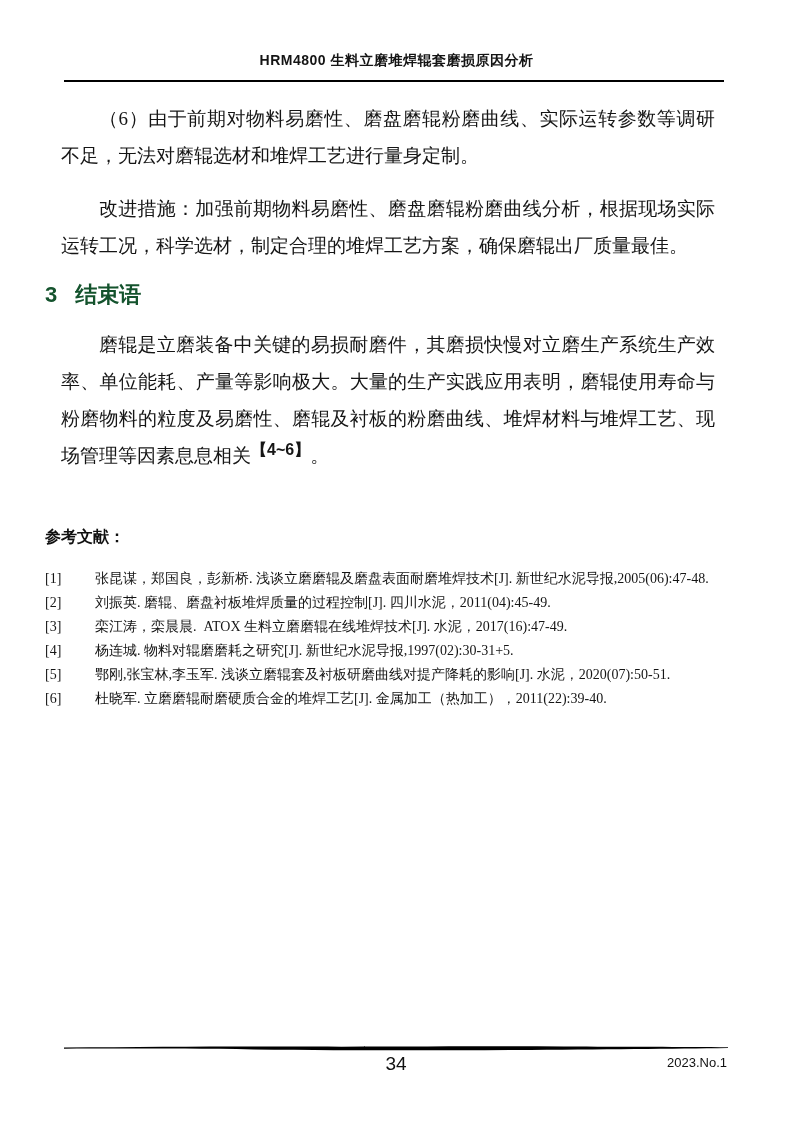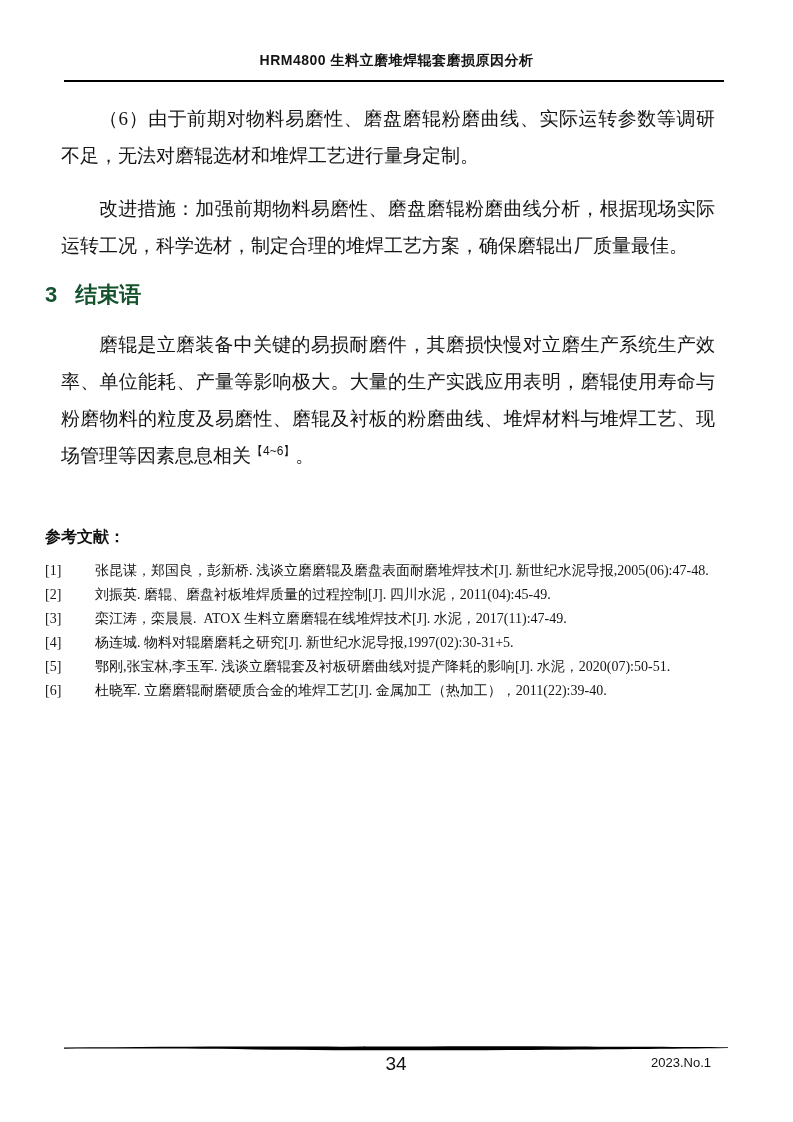--- a/index.html
+++ b/index.html
@@ -57,35 +57,35 @@
     margin: 2px 0 6px 0;
     font-family: "Liberation Sans", sans-serif;
     font-weight: bold;
     font-size: 22px;
     line-height: 30px;
     color: #14532d;
   }
   h2.section-heading .sec-num { margin-right: 18px; }
   sup.citation {
     font-family: "Liberation Sans", sans-serif;
-    font-weight: normal;
-    font-size: 12px;
+    font-weight: bold;
+    font-size: 16px;
     line-height: 0;
     vertical-align: 7px;
     letter-spacing: 0;
   }
   
   .references {
     position: absolute;
     top: 527px;
     left: 45px;
     width: 690px;
   }
   h3.ref-heading {
-    margin: 0 0 12px 0;
+    margin: 0 0 20px 0;
     font-family: "Liberation Sans", sans-serif;
     font-weight: bold;
     font-size: 16px;
     line-height: 20px;
     color: #101010;
   }
   ul.ref-list {
     margin: 0;
     padding: 0;
     list-style: none;
@@ -118,21 +118,21 @@
     left: 64px;
     width: 664px;
     text-align: center;
     font-family: "Liberation Sans", sans-serif;
     font-size: 19px;
     color: #111111;
   }
   .issue-label {
     position: absolute;
     top: 1055px;
-    right: 82px;
+    right: 66px;
     font-family: "Liberation Sans", sans-serif;
     font-size: 13px;
     color: #111111;
   }
 </style>
 </head>
 <body>
 
 <div class="page">
 
@@ -159,21 +159,21 @@
       <li>
         <span class="ref-label">[1]</span>
         <span class="ref-text">张昆谋，郑国良，彭新桥. 浅谈立磨磨辊及磨盘表面耐磨堆焊技术[J]. 新世纪水泥导报,2005(06):47-48.</span>
       </li>
       <li>
         <span class="ref-label">[2]</span>
         <span class="ref-text">刘振英. 磨辊、磨盘衬板堆焊质量的过程控制[J]. 四川水泥，2011(04):45-49.</span>
       </li>
       <li>
         <span class="ref-label">[3]</span>
-        <span class="ref-text">栾江涛，栾晨晨.  ATOX 生料立磨磨辊在线堆焊技术[J]. 水泥，2017(11):47-49.</span>
+        <span class="ref-text">栾江涛，栾晨晨.  ATOX 生料立磨磨辊在线堆焊技术[J]. 水泥，2017(16):47-49.</span>
       </li>
       <li>
         <span class="ref-label">[4]</span>
         <span class="ref-text">杨连城. 物料对辊磨磨耗之研究[J]. 新世纪水泥导报,1997(02):30-31+5.</span>
       </li>
       <li>
         <span class="ref-label">[5]</span>
         <span class="ref-text">鄂刚,张宝林,李玉军. 浅谈立磨辊套及衬板研磨曲线对提产降耗的影响[J]. 水泥，2020(07):50-51.</span>
       </li>
       <li>

